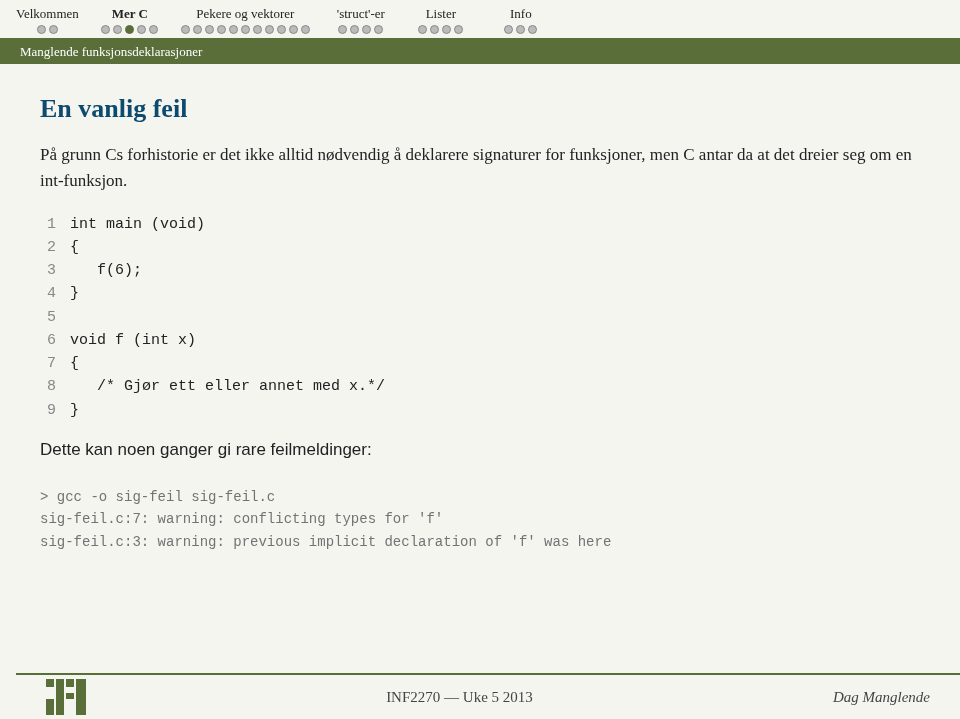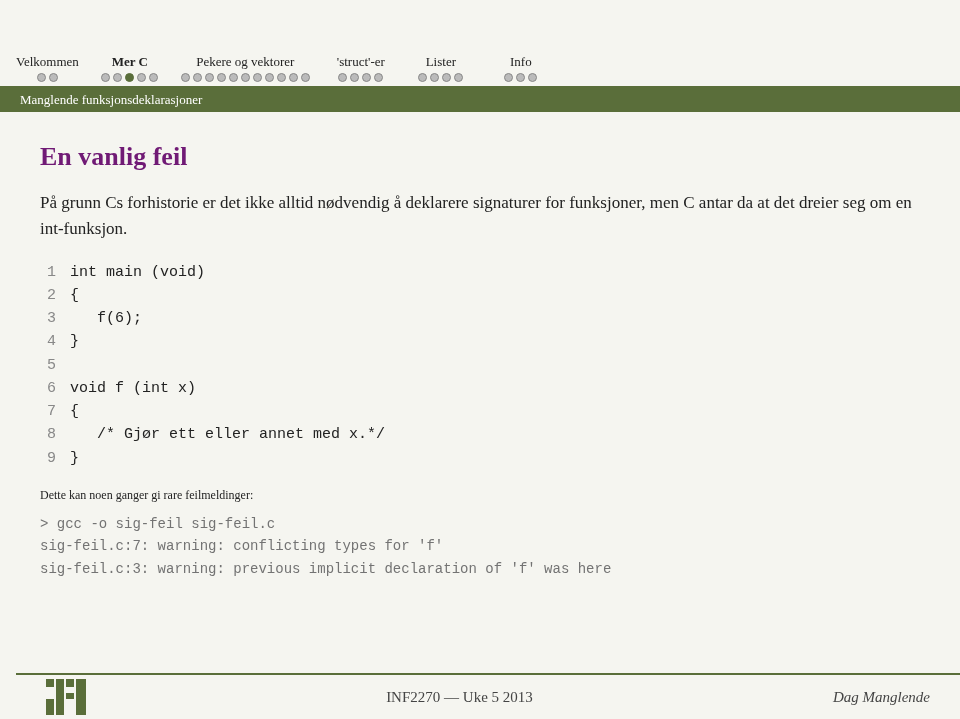--- a/index.html
+++ b/index.html
@@ -25,21 +25,20 @@
       padding-left: 16px;
       gap: 0;
     }
     .nav-item {
       display: flex;
       flex-direction: column;
       align-items: center;
       padding: 0 22px 0 0;
       min-width: 80px;
       cursor: pointer;
-      margin-top: 48px;
     }
     .nav-item.active .nav-label {
       font-weight: bold;
     }
     .nav-label {
       font-size: 13px;
       color: #222;
       font-family: 'Georgia', serif;
     }
     .nav-dots {
@@ -69,21 +68,21 @@
       font-family: 'Georgia', serif;
     }
 
     
     .main-content {
       padding: 30px 40px 20px 40px;
       background: #f5f5f0;
     }
 
     .page-title {
-      color: #701a75;
+      color: #0c4a6e;
       font-size: 26px;
       font-weight: bold;
       margin-bottom: 18px;
       font-family: 'Georgia', serif;
     }
 
     .intro-text {
       font-size: 17px;
       line-height: 1.55;
       color: #222;
@@ -111,24 +110,24 @@
     }
     .code-lines {
       font-family: 'Courier New', Courier, monospace;
       font-size: 15px;
       line-height: 1.55;
       color: #222;
       white-space: pre;
     }
 
     .conclusion-text {
-      font-size: 12px;
-      color: #222;
-      font-family: Liberation Serif, serif;
-      margin-bottom: 10px;
+      font-size: 17px;
+      color: #222;
+      font-family: Liberation Sans, sans-serif;
+      margin-bottom: 26px;
     }
 
     .terminal-block {
       font-family: 'Courier New', Courier, monospace;
       font-size: 14px;
       color: #737373;
       line-height: 1.6;
       white-space: pre;
     }
 

